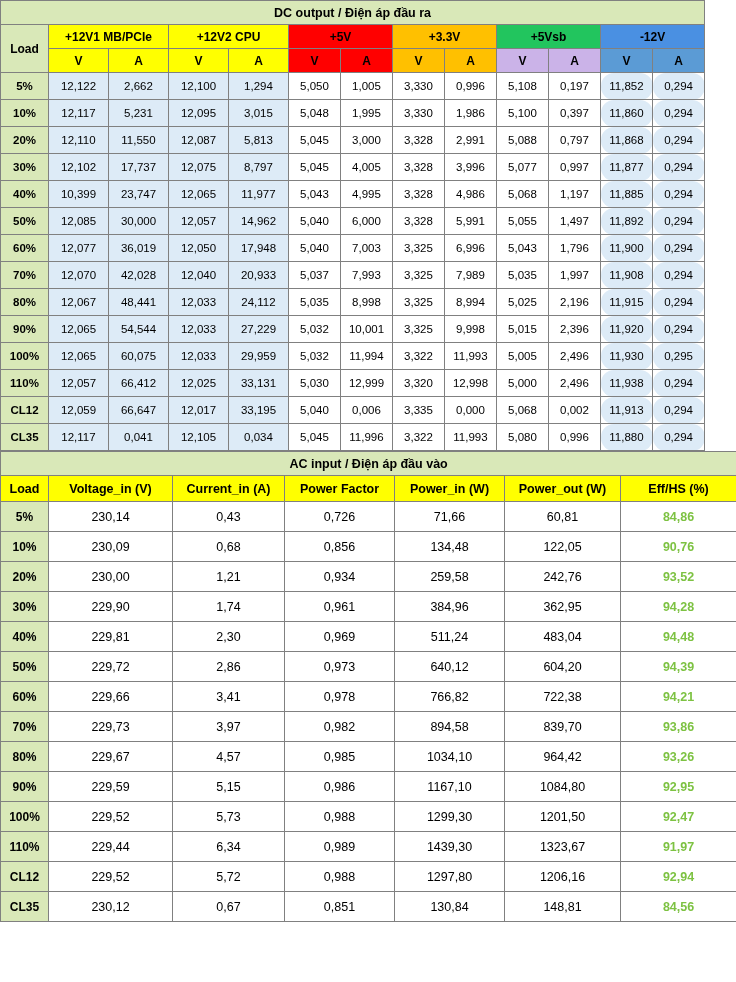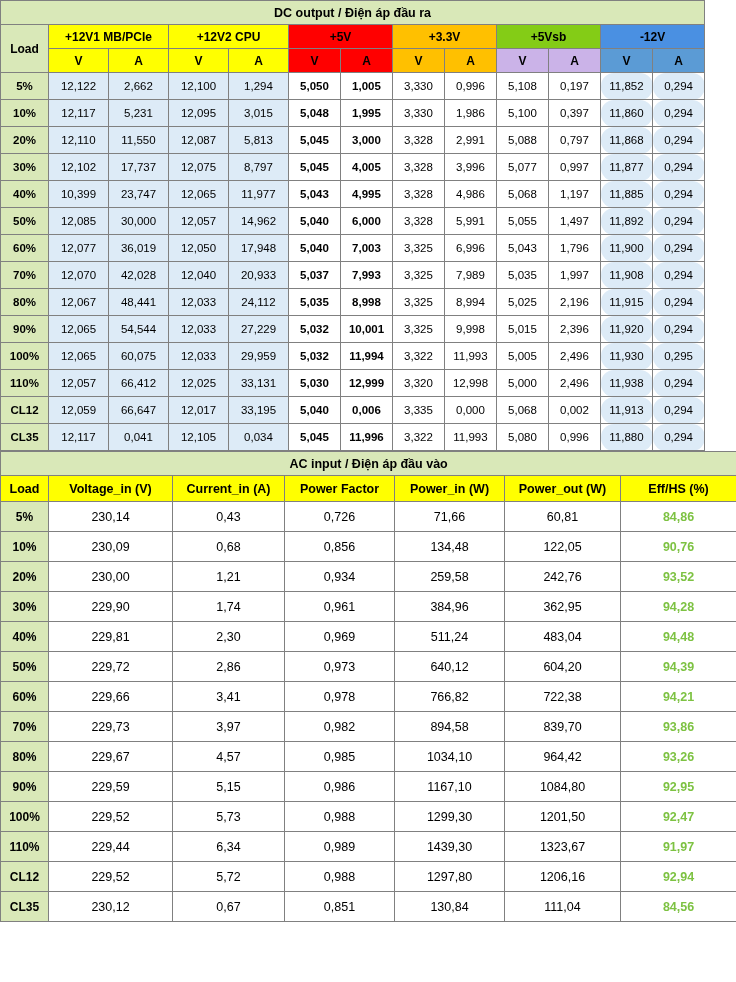--- a/index.html
+++ b/index.html
@@ -44,40 +44,40 @@
   }
   .grp {
     font-weight: bold;
     font-size: 12px;
     height: 24px;
   }
   .grp-12v1 { background: #ffff00; }
   .grp-12v2 { background: #ffff00; }
   .grp-5v   { background: #ff0000; }
   .grp-33v  { background: #ffc000; }
-  .grp-5vsb { background: #84cc16; }
+  .grp-5vsb { background: #22c55e; }
   .grp-12vn { background: #4a90e2; }
   .sub {
     font-weight: bold;
     font-size: 12px;
     height: 24px;
   }
   .sub-12v1 { background: #ffff00; }
   .sub-5v   { background: #ff0000; }
   .sub-33v  { background: #ffc000; }
   .sub-5vsb { background: #cbb3e8; }
   .sub-12vn { background: #5b9bd5; }
   .rowlbl {
     background: #d9e8b8;
     font-weight: bold;
     font-size: 12px;
   }
   .cell-12v1 { background: #ddebf7; }
   .cell-12v2 { background: #ddebf7; }
-  .cell-5v   { background: #ffffff; font-weight: bold; }
+  .cell-5v   { background: #ffffff; }
   .cell-33v  { background: #ffffff; }
   .cell-5vsb { background: #ffffff; }
   .cell-12vn { background: #ddebf7; border-radius: 13px; }
 
   
   .title-ac {
     background: #d9e8b8;
     font-weight: bold;
     font-size: 12.5px;
     height: 24px;
@@ -509,19 +509,19 @@
         <td class="ac-cell">1297,80</td>
         <td class="ac-cell">1206,16</td>
         <td class="ac-eff">92,94</td>
       </tr>
       <tr>
         <td class="ac-load">CL35</td>
         <td class="ac-cell">230,12</td>
         <td class="ac-cell">0,67</td>
         <td class="ac-cell">0,851</td>
         <td class="ac-cell">130,84</td>
-        <td class="ac-cell">111,04</td>
+        <td class="ac-cell">148,81</td>
         <td class="ac-eff">84,56</td>
       </tr>
     </tbody>
   </table>
 
 </div>
 
 </body></html>

